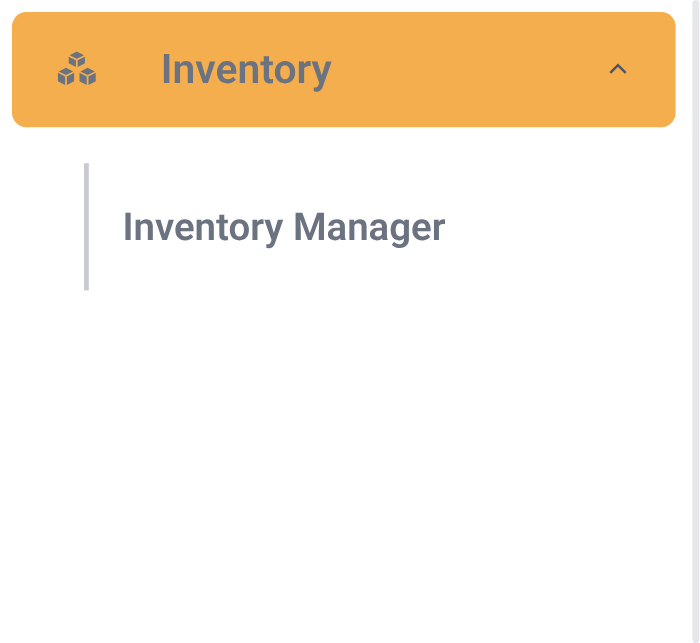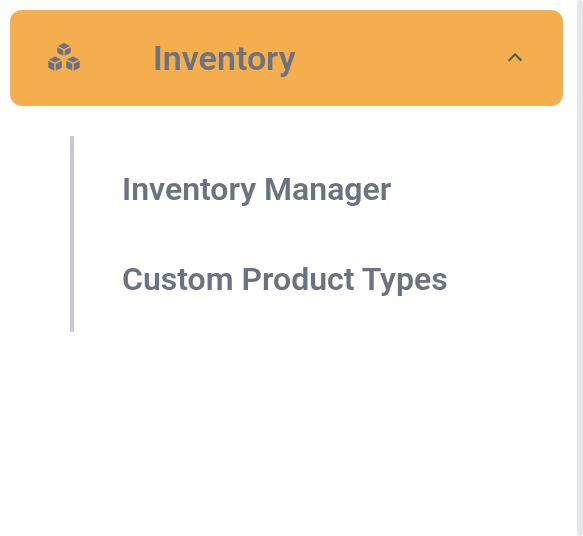--- a/index.html
+++ b/index.html
@@ -56,21 +56,20 @@
       width: 36px;
       height: 36px;
       fill: #6b7280;
     }
     
     .menu-header-label {
       color: #6b7280;
       font-size: 34px;
       font-weight: 600;
       flex-grow: 1;
-      margin-left: 19px;
     }
     
     .menu-header-chevron {
       position: absolute;
       right: 36px;
       top: 50%;
       transform: translateY(-50%);
       width: 24px;
       height: 24px;
       display: flex;
@@ -83,21 +82,21 @@
       height: 22px;
       stroke: #4b5563;
       stroke-width: 2.2;
       fill: none;
     }
     
     .submenu {
       margin-top: 30px;
       margin-left: 60px;
       border-left: 4px solid #c9cbd0;
-      padding-left: 48px;
+      padding-left: 28px;
       padding-top: 8px;
       padding-bottom: 8px;
       overflow: hidden;
     }
     
     .submenu-item {
       color: #6b7280;
       font-size: 32px;
       font-weight: 600;
       padding: 26px 0;
@@ -123,17 +122,16 @@
     <span class="menu-header-label">Inventory</span>
     <span class="menu-header-chevron">
       <svg viewBox="0 0 24 24">
         <polyline points="5 15 12 8 19 15"></polyline>
       </svg>
     </span>
   </div>
 
   <div class="submenu">
     <div class="submenu-item">Inventory Manager</div>
-    <div class="submenu-item">Custom Product Types</div>
   </div>
 </div>
 
 <div class="right-border"></div>
 
 </body></html>

